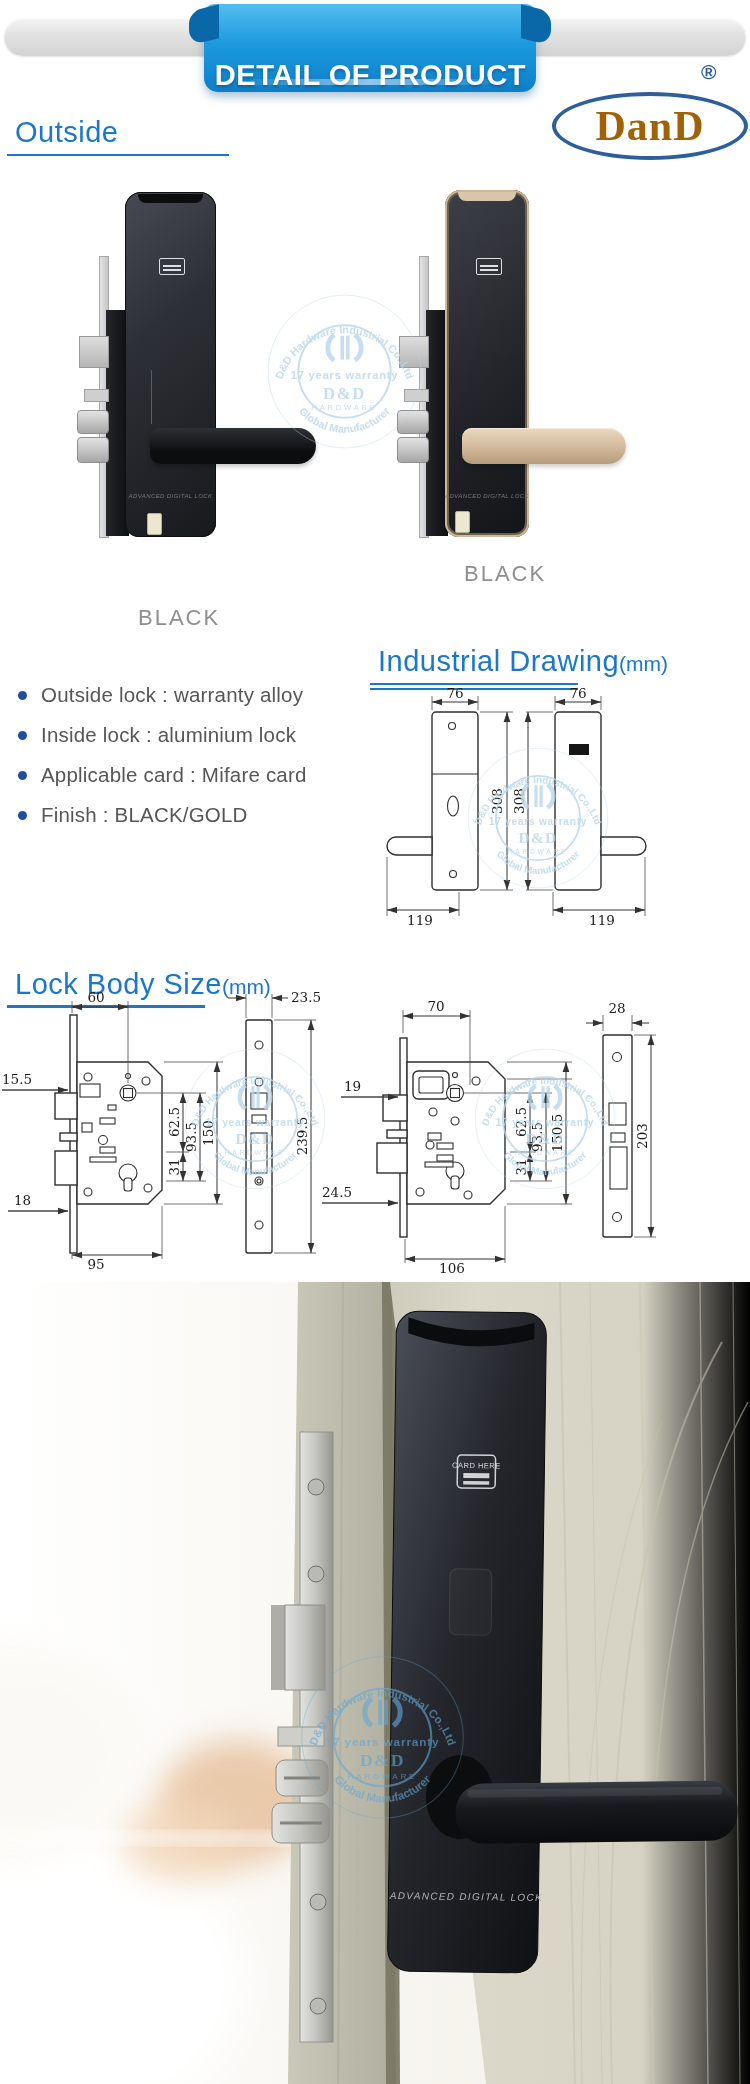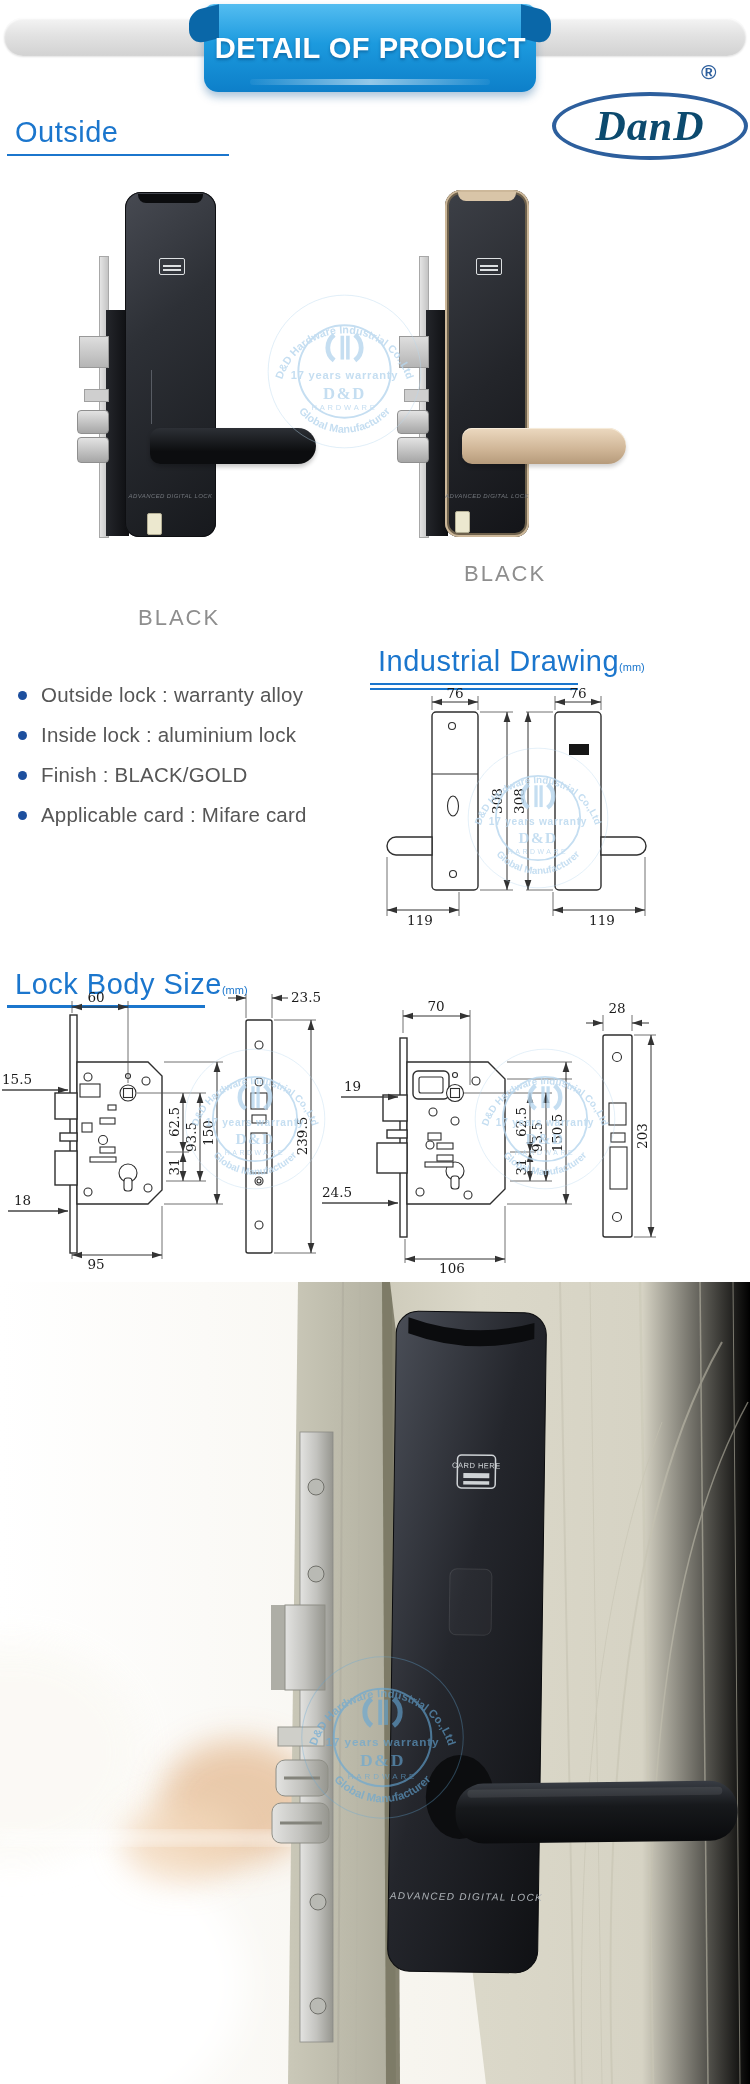--- a/index.html
+++ b/index.html
@@ -5,45 +5,45 @@
   html,body{margin:0;padding:0;background:#ffffff;}
   #page{position:relative;width:750px;height:2084px;margin:0 auto;background:#ffffff;
         font-family:"Liberation Sans",sans-serif;overflow:hidden;}
   .abs{position:absolute;}
 
   
   .topbar{position:absolute;left:4px;top:18px;width:742px;height:38px;border-radius:19px;
           background:linear-gradient(180deg,#f4f4f4,#e2e2e2 45%,#d2d2d2);box-shadow:inset 0 1px 2px #ffffff,0 1px 2px rgba(0,0,0,.12);}
   .ribbon{position:absolute;left:204px;top:4px;width:332px;height:88px;z-index:2;
           background:linear-gradient(180deg,#54bdf1 0%,#1c9ade 45%,#0d7fc9 100%);
-          border-radius:10px 10px 14px 14px;display:flex;align-items:center;justify-content:center;
+          border-radius:10px 10px 14px 14px;display:flex;align-items:flex-end;justify-content:center;
           box-shadow:0 5px 9px rgba(20,90,150,.35);}
   .ribbon::before,.ribbon::after{content:"";position:absolute;top:4px;width:30px;height:34px;background:#0a67a8;z-index:-1;}
   .ribbon::before{left:-15px;border-radius:12px 0 0 16px;transform:skewY(-14deg);}
   .ribbon::after{right:-15px;border-radius:0 12px 16px 0;transform:skewY(14deg);}
   .ribbon .shine{position:absolute;bottom:7px;left:14%;width:72%;height:6px;border-radius:4px;
           background:linear-gradient(90deg,rgba(255,255,255,.05),rgba(255,255,255,.55),rgba(255,255,255,.05));}
   .ribbon .title{color:#ffffff;font-size:30px;font-weight:bold;letter-spacing:.5px;transform:scaleX(.97);
           text-shadow:0 2px 3px rgba(0,60,110,.45);white-space:nowrap;}
 
   
   .sec-h{position:absolute;color:#1b76cd;font-size:29px;font-weight:400;letter-spacing:.5px;line-height:1.05;}
-  .sec-h .unit{font-size:11px;letter-spacing:0;}
+  .sec-h .unit{font-size:21px;letter-spacing:0;}
   .sec-h::after{content:"";position:absolute;left:-8px;bottom:-8px;height:2px;background:#1b76cd;width:var(--uw,200px);}
   .sec-h.double::before{content:"";position:absolute;left:-8px;bottom:-13px;height:1.5px;background:#1b76cd;width:var(--uw,200px);}
   .h-finish{left:15px;top:93px;--uw:222px;}
   .h-pp{left:15px;top:624px;--uw:222px;}
   .h-dd{left:378px;top:622px;--uw:208px;}
   .h-lbs{left:15px;top:945px;--uw:198px;}
   .h-lbs::after{height:3px;}
 
   
   .logo{position:absolute;left:552px;top:92px;width:188px;height:60px;border:4px solid #2d5f9d;border-radius:50%;
         display:flex;align-items:center;justify-content:center;}
-  .logo .lt{font-family:"Liberation Serif",serif;font-weight:bold;font-size:42px;color:#0c4a6e;letter-spacing:1px;line-height:1;font-style:italic;}
+  .logo .lt{font-family:"Liberation Serif",serif;font-weight:bold;font-size:42px;color:#a16207;letter-spacing:1px;line-height:1;}
   .logo-reg{position:absolute;left:701px;top:60px;font-size:21px;color:#2d5f9d;font-weight:bold;}
   .lp-plate{background:linear-gradient(90deg,#e4e4e4,#c4c4c4);border:1px solid #a8a8a8;}
   .lp-body{background:linear-gradient(90deg,#24262b,#0d0e11);}
   .lp-dead{background:linear-gradient(180deg,#dedede,#b5b5b5);border:1px solid #999;}
   .lp-latch{background:#cfcfcf;border:1px solid #a0a0a0;}
   .lp-hook{background:linear-gradient(180deg,#e3e3e3,#a6a6a6);border:1px solid #8f8f8f;border-radius:4px;}
   .lp-panel{border-radius:16px 16px 14px 14px;}
   .panel-black{background:linear-gradient(140deg,#474a52 0%,#2d3036 38%,#17191d 100%);box-shadow:inset 0 0 0 1px #0e0f12;}
   .panel-gold{background:linear-gradient(140deg,#3d4047 0%,#23252a 55%,#131418 100%);
               box-shadow:inset 0 0 0 2px #cdb89a, inset 0 0 0 4px #6e614c;}
@@ -138,22 +138,22 @@
     </div>
     <div class="abs lp-handle handle-gold" style="left:462px;top:428px;width:164px;height:36px;"></div>
   </div>
 
   <span class="variant-label vl-black">BLACK</span>
   <span class="variant-label vl-gold">BLACK</span>
 
   <ul class="pp-list">
     <li>Outside lock : warranty alloy</li>
     <li>Inside lock : aluminium lock</li>
+    <li>Applicable card : Mifare card</li>
     <li>Finish : BLACK/GOLD</li>
-    <li>Applicable card : Mifare card</li>
   </ul>
 
   <h2 class="sec-h h-dd double"><span>Industrial Drawing</span><span class="unit">(mm)</span></h2>
 
   <svg class="dwg" style="left:380px;top:688px;" width="370" height="250" viewBox="0 0 370 250">
     <defs>
       <marker id="ddA" viewBox="0 0 10 8" markerWidth="11" markerHeight="9" refX="9.5" refY="4" orient="auto-start-reverse">
         <path d="M0,0.8 L9.5,4 L0,7.2 Z" fill="#333"></path>
       </marker>
     </defs>

